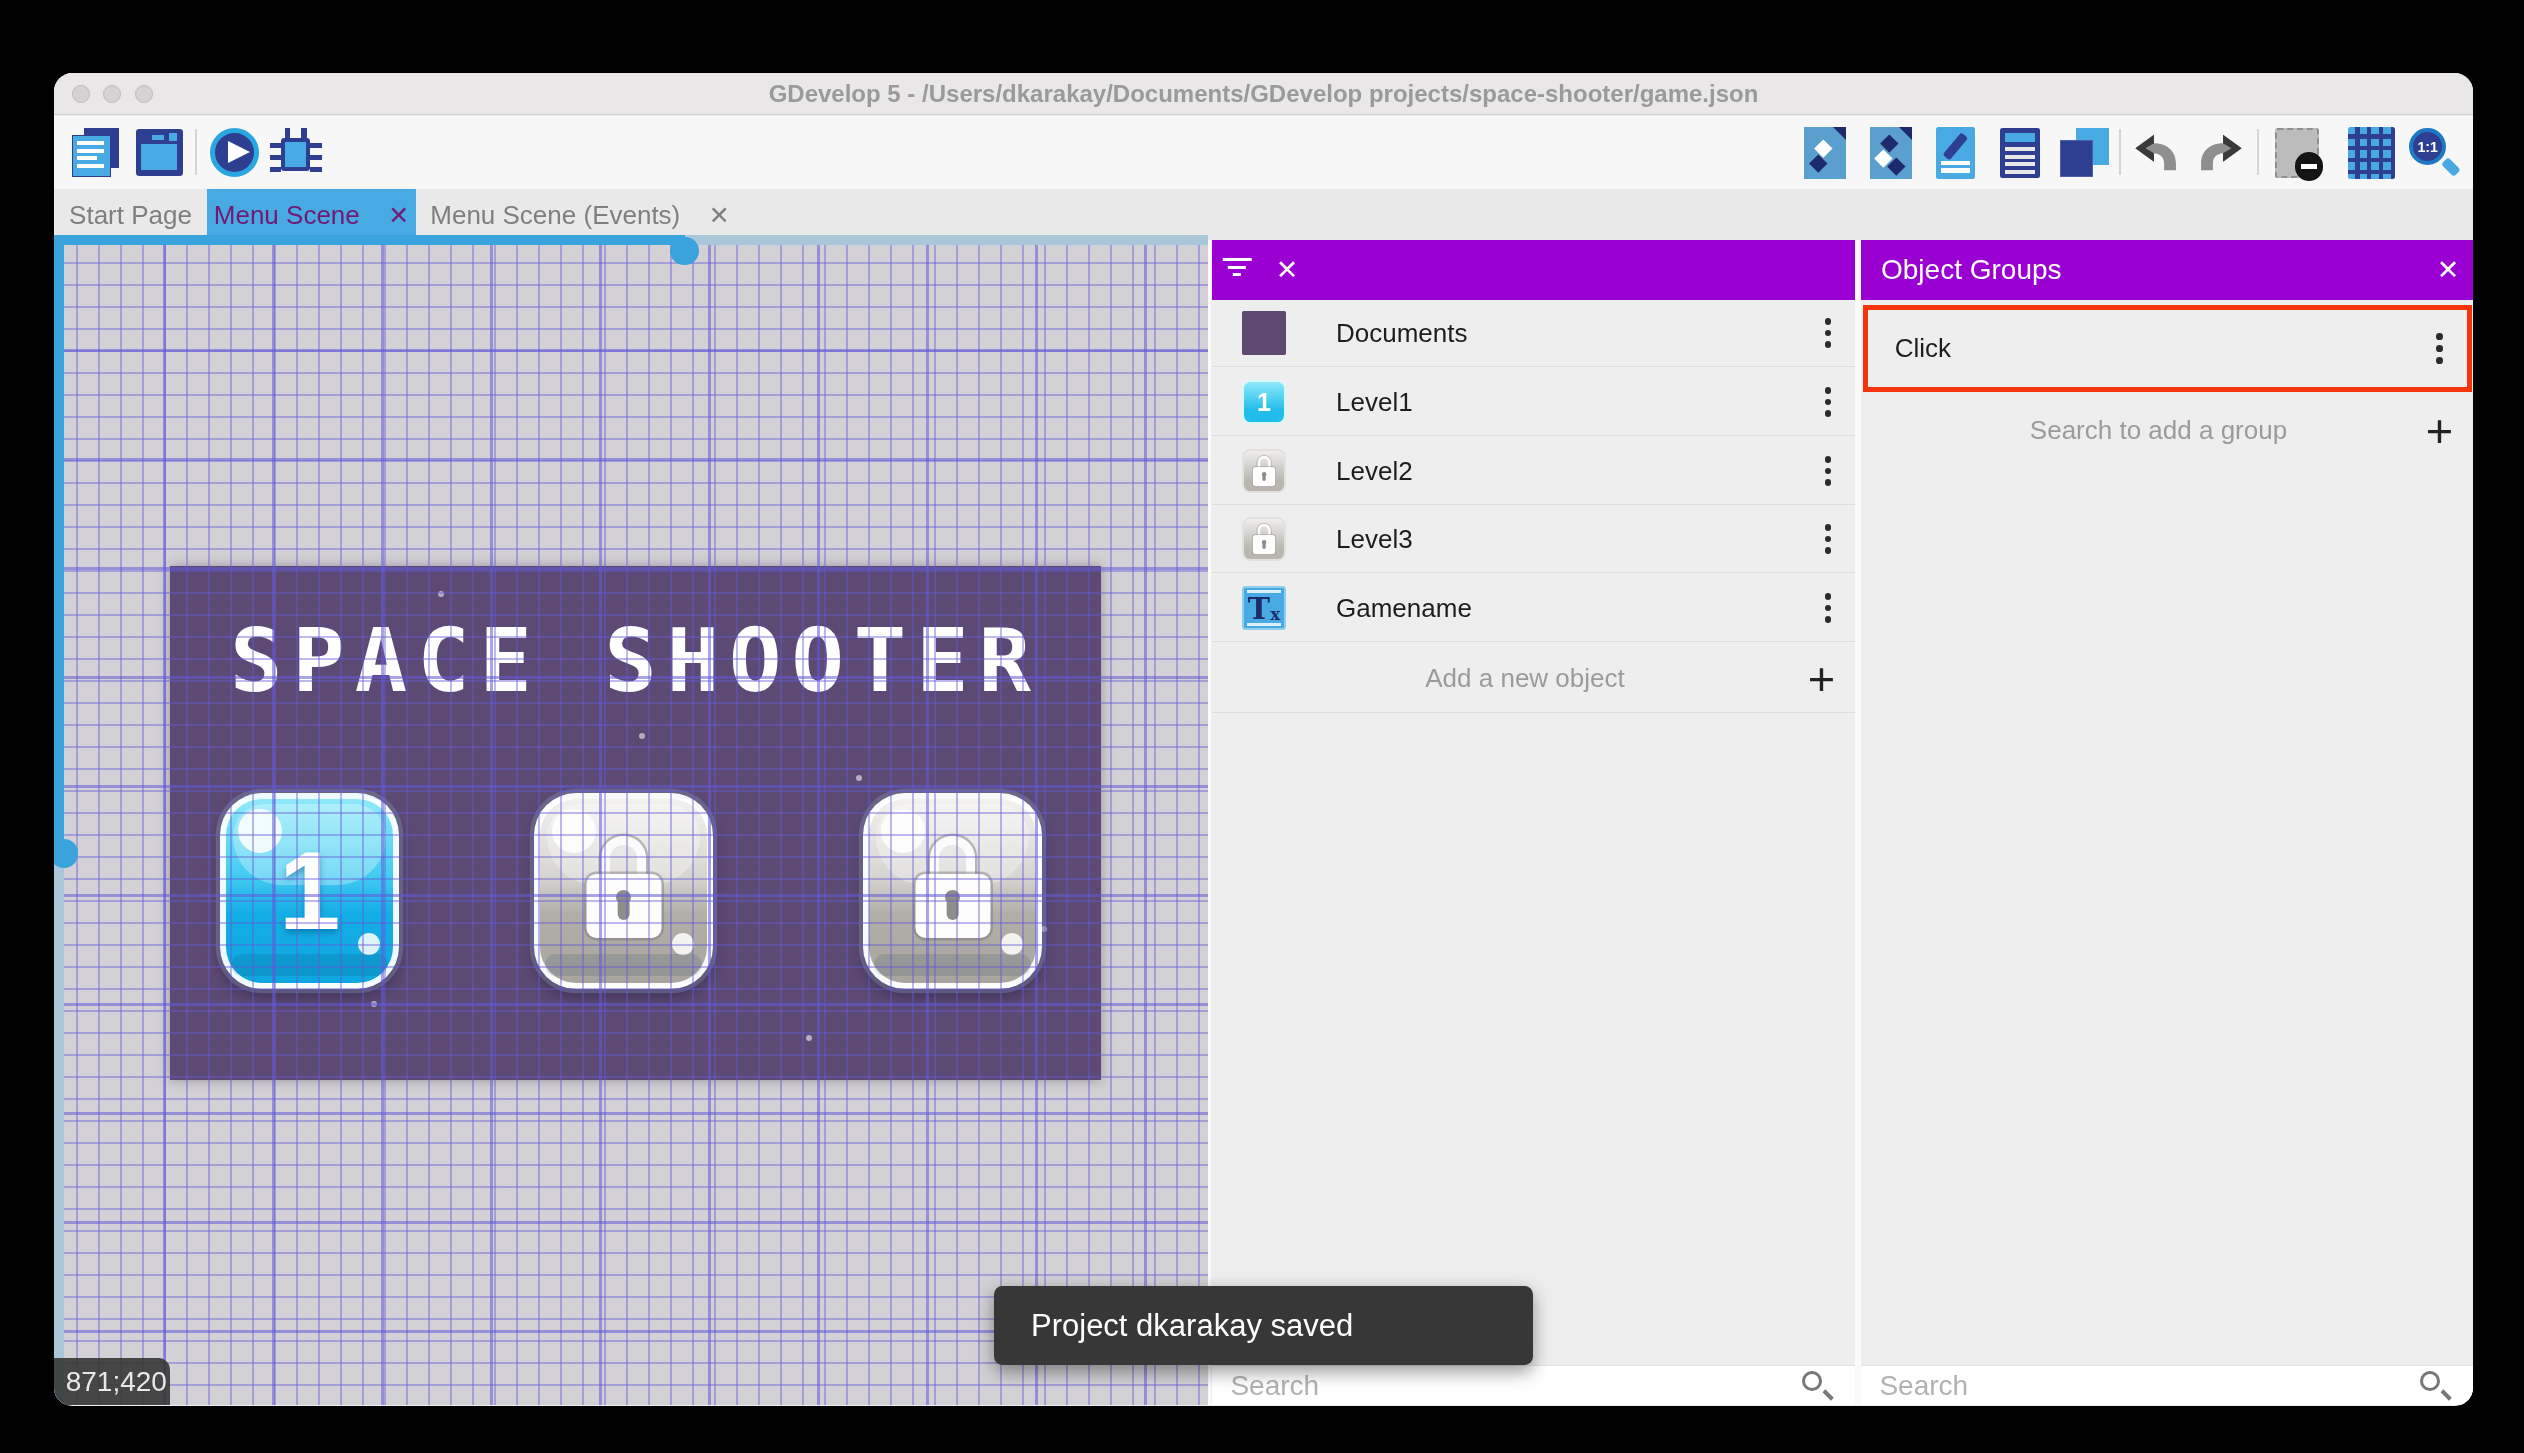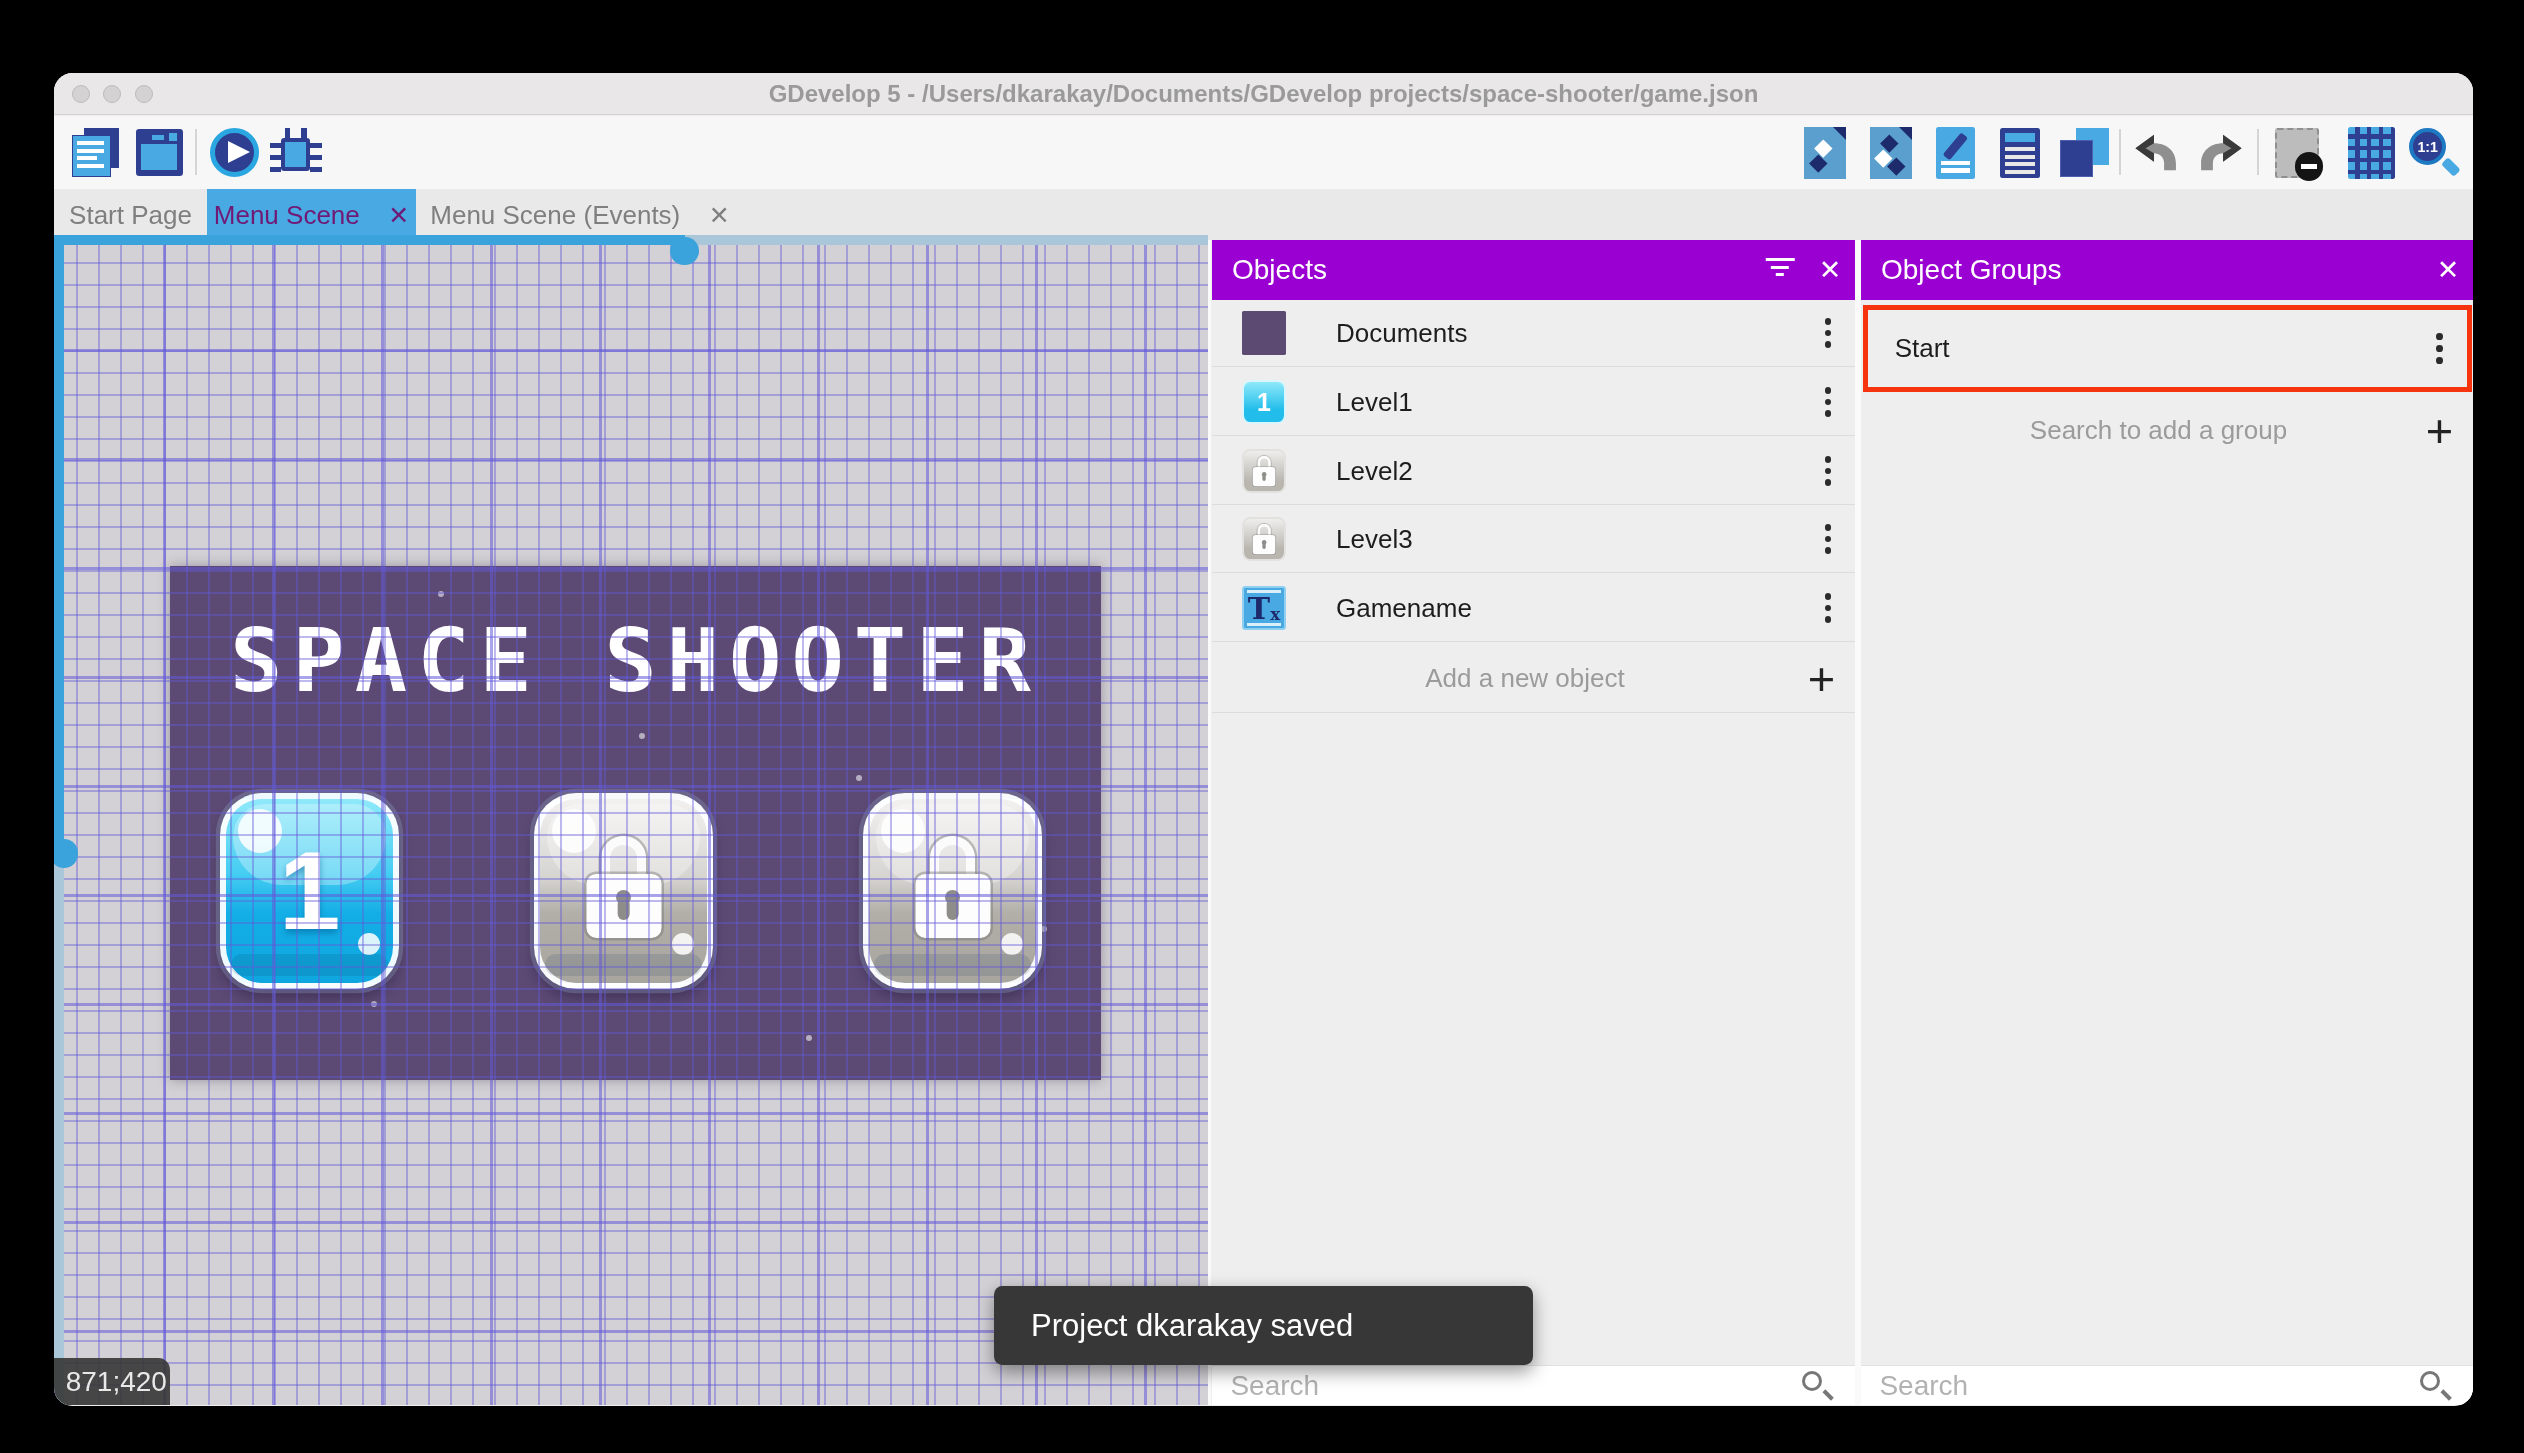--- a/index.html
+++ b/index.html
@@ -400,21 +400,20 @@
         <div class="vdrop"></div>
 
         <div class="coord-badge">871;420</div>
       </div>
 
       <div class="pdivider" style="left:1154px;width:3.3px"></div>
       <div class="pdivider" style="left:1801px;width:6.7px"></div>
 
       <div class="panel objects">
         <div class="phead">
-          <span class="ptitle">Objects</span>
           <span class="hicon">
             <span class="filter-ic">
               <i style="top:1.7px;width:28.5px"></i><i style="top:9.2px;width:18.4px"></i><i style="top:16.7px;width:8.4px"></i>
             </span>
           </span>
           <span class="hicon">✕</span>
         </div>
 
         <div class="prow" style="top:60px">
           <span class="thumb48 th-bg"></span>
@@ -495,21 +494,21 @@
       </div>
 
       <div class="panel groups">
         <div class="phead">
           <span class="ptitle">Object Groups</span>
           <span class="hicon">✕</span>
         </div>
 
         <div class="group-row-highlight">
           <div class="group-row">
-            <span class="rowlabel">Start</span>
+            <span class="rowlabel">Click</span>
             <span class="dots">
                 <i></i>
                 <i></i>
                 <i></i>
               </span>
           </div>
         </div>
 
         <div class="addrow" style="top:156px;border-bottom:none">
           <span class="addlabel">Search to add a group</span>

